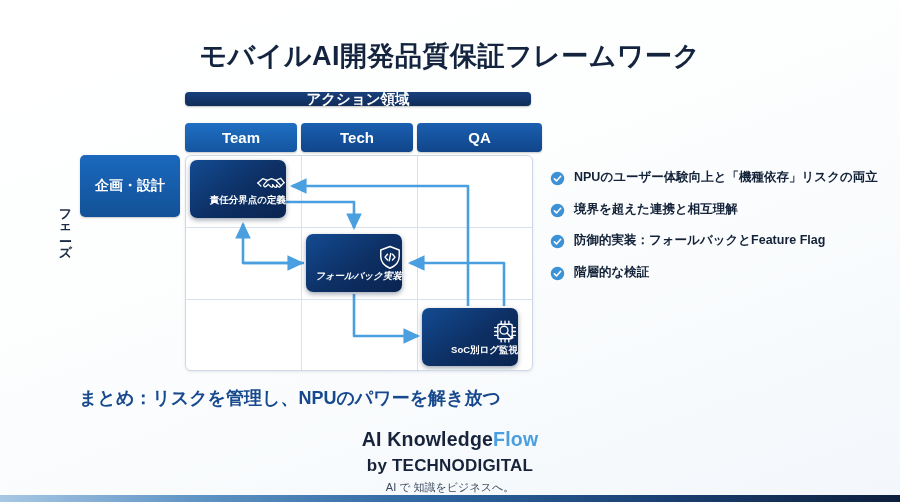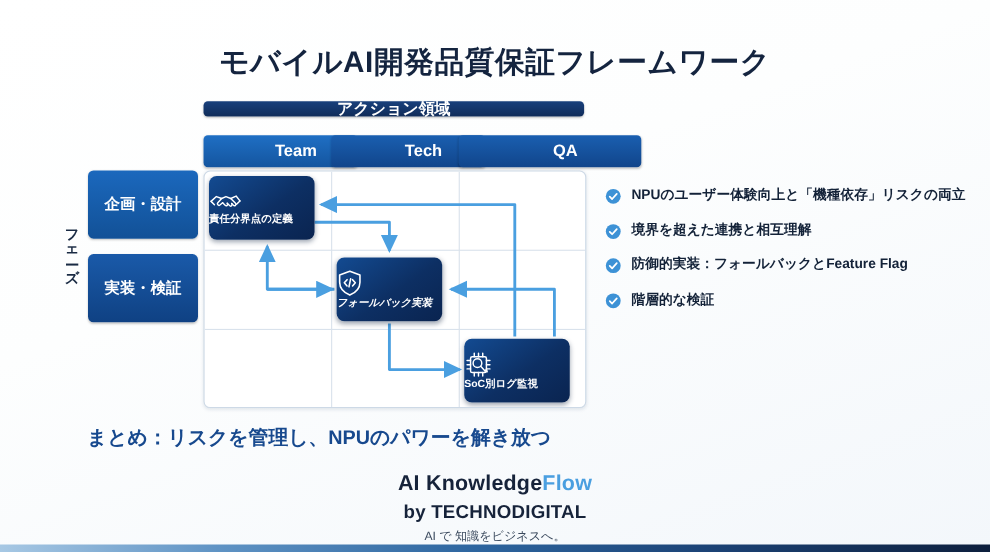--- a/index.html
+++ b/index.html
@@ -66,25 +66,24 @@
     top: 31px;
     height: 29px;
     border-radius: 4px;
     color: #ffffff;
     font-size: 15px;
     font-weight: bold;
     display: flex;
     align-items: center;
     justify-content: center;
     box-shadow: 0 1px 2px rgba(0,0,0,0.22);
-    padding-left: 28px;
   }
   #col-team { left: 145px;  width: 112px; background: linear-gradient(180deg,#1f6fc4 0%, #14559f 100%); }
   #col-tech { left: 261px;  width: 112px; background: linear-gradient(180deg,#1a5fb0 0%, #11458b 100%); }
-  #col-qa   { left: 377px;  width: 138px; background: linear-gradient(180deg,#1a5fb0 0%, #11458b 100%); }
+  #col-qa   { left: 377px;  width: 125px; background: linear-gradient(180deg,#1a5fb0 0%, #11458b 100%); }
 
   .row-header {
     position: absolute;
     left: 40px;
     width: 100px;
     height: 62px;
     border-radius: 5px;
     color: #ffffff;
     font-size: 14px;
     font-weight: bold;
@@ -130,21 +129,21 @@
   .node {
     position: absolute;
     width: 96px;
     height: 58px;
     border-radius: 7px;
     background: linear-gradient(145deg, #134b92 0%, #0d2f63 55%, #0a2450 100%);
     box-shadow: 0 2px 5px rgba(10,30,60,0.40);
     color: #ffffff;
     display: flex;
     flex-direction: column;
-    align-items: flex-start;
+    align-items: flex-end;
     justify-content: center;
     gap: 1px;
     z-index: 5;
   }
   .node-label {
     font-size: 9.5px;
     font-weight: bold;
     line-height: 1.1;
     white-space: nowrap;
   }
@@ -245,21 +244,20 @@
 
     <div id="action-domain-header">アクション領域</div>
 
     <div class="col-header" id="col-team">Team</div>
     <div class="col-header" id="col-tech">Tech</div>
     <div class="col-header" id="col-qa">QA</div>
 
     <div id="phase-label">フェーズ</div>
 
     <div class="row-header" id="row-plan">企画・設計</div>
-    <div class="row-header" id="row-impl">実装・検証</div>
 
     <div id="grid">
       <div class="gridline-v" style="left:115px;"></div>
       <div class="gridline-v" style="left:231px;"></div>
       <div class="gridline-h" style="top:71px;"></div>
       <div class="gridline-h" style="top:143px;"></div>
 
       <svg id="connectors" viewBox="0 0 346 214">
         <defs>
           <marker id="ah" markerWidth="7" markerHeight="7" refX="5.6" refY="3" orient="auto">

